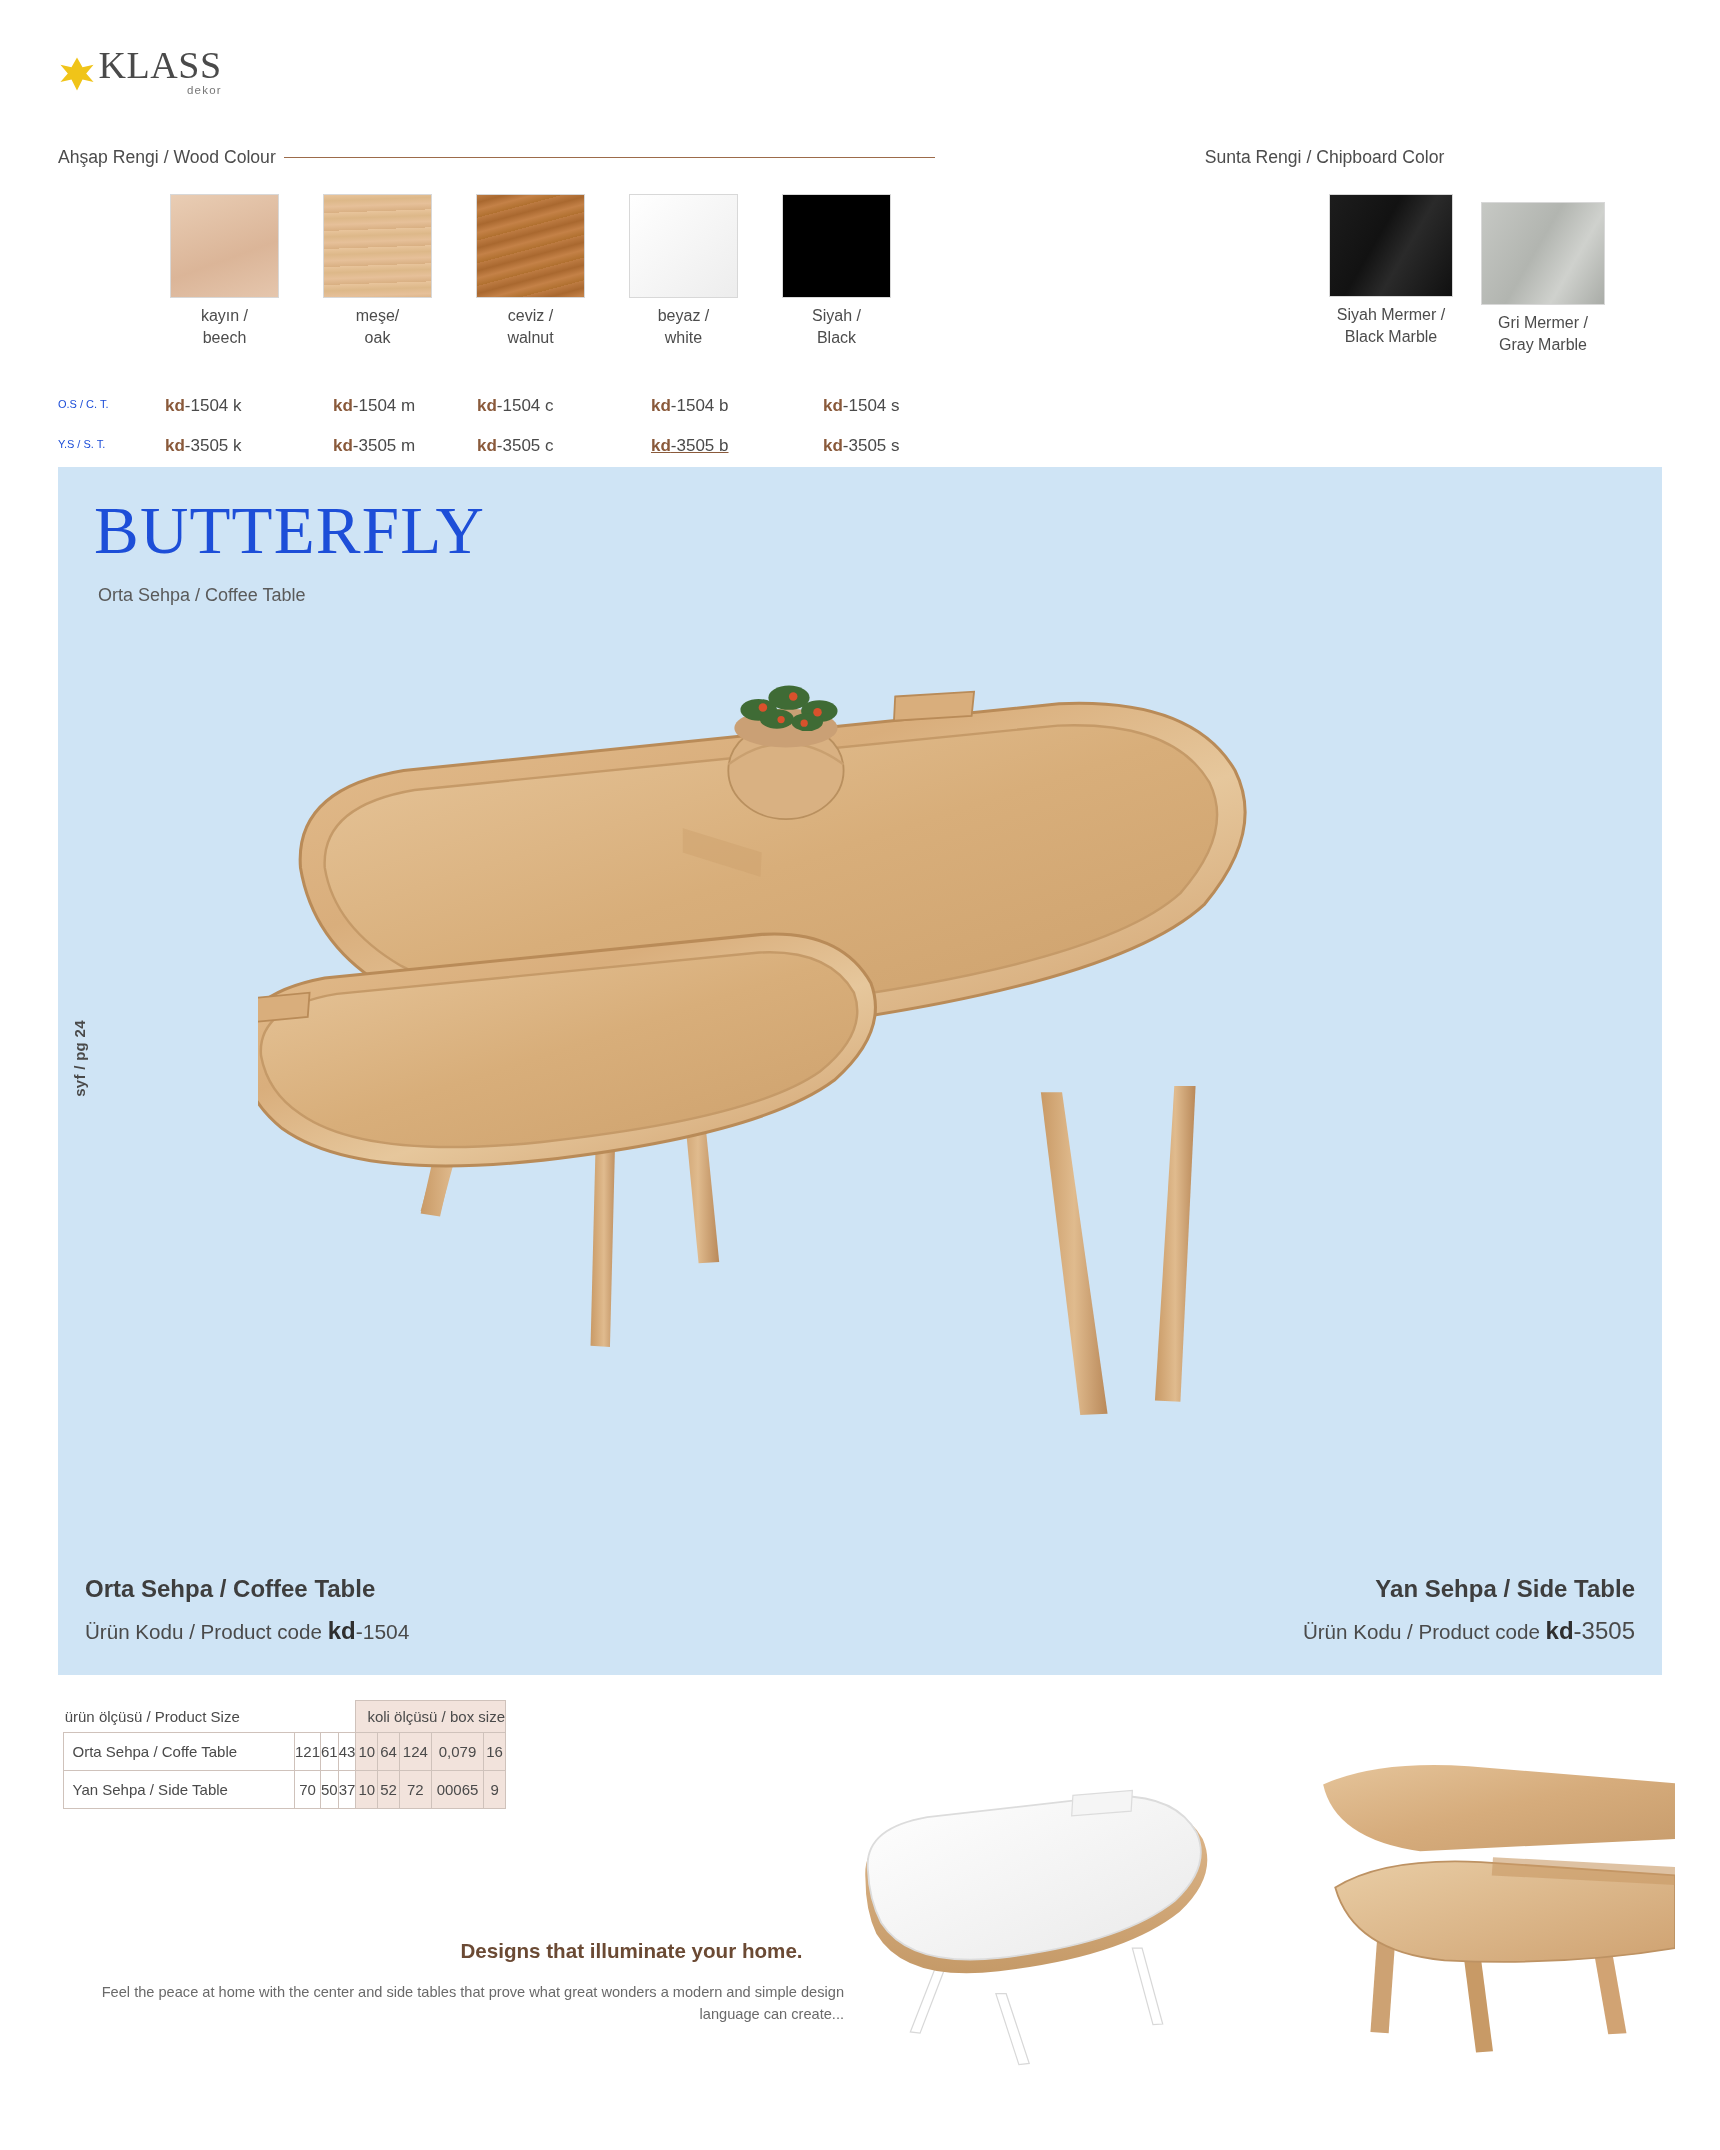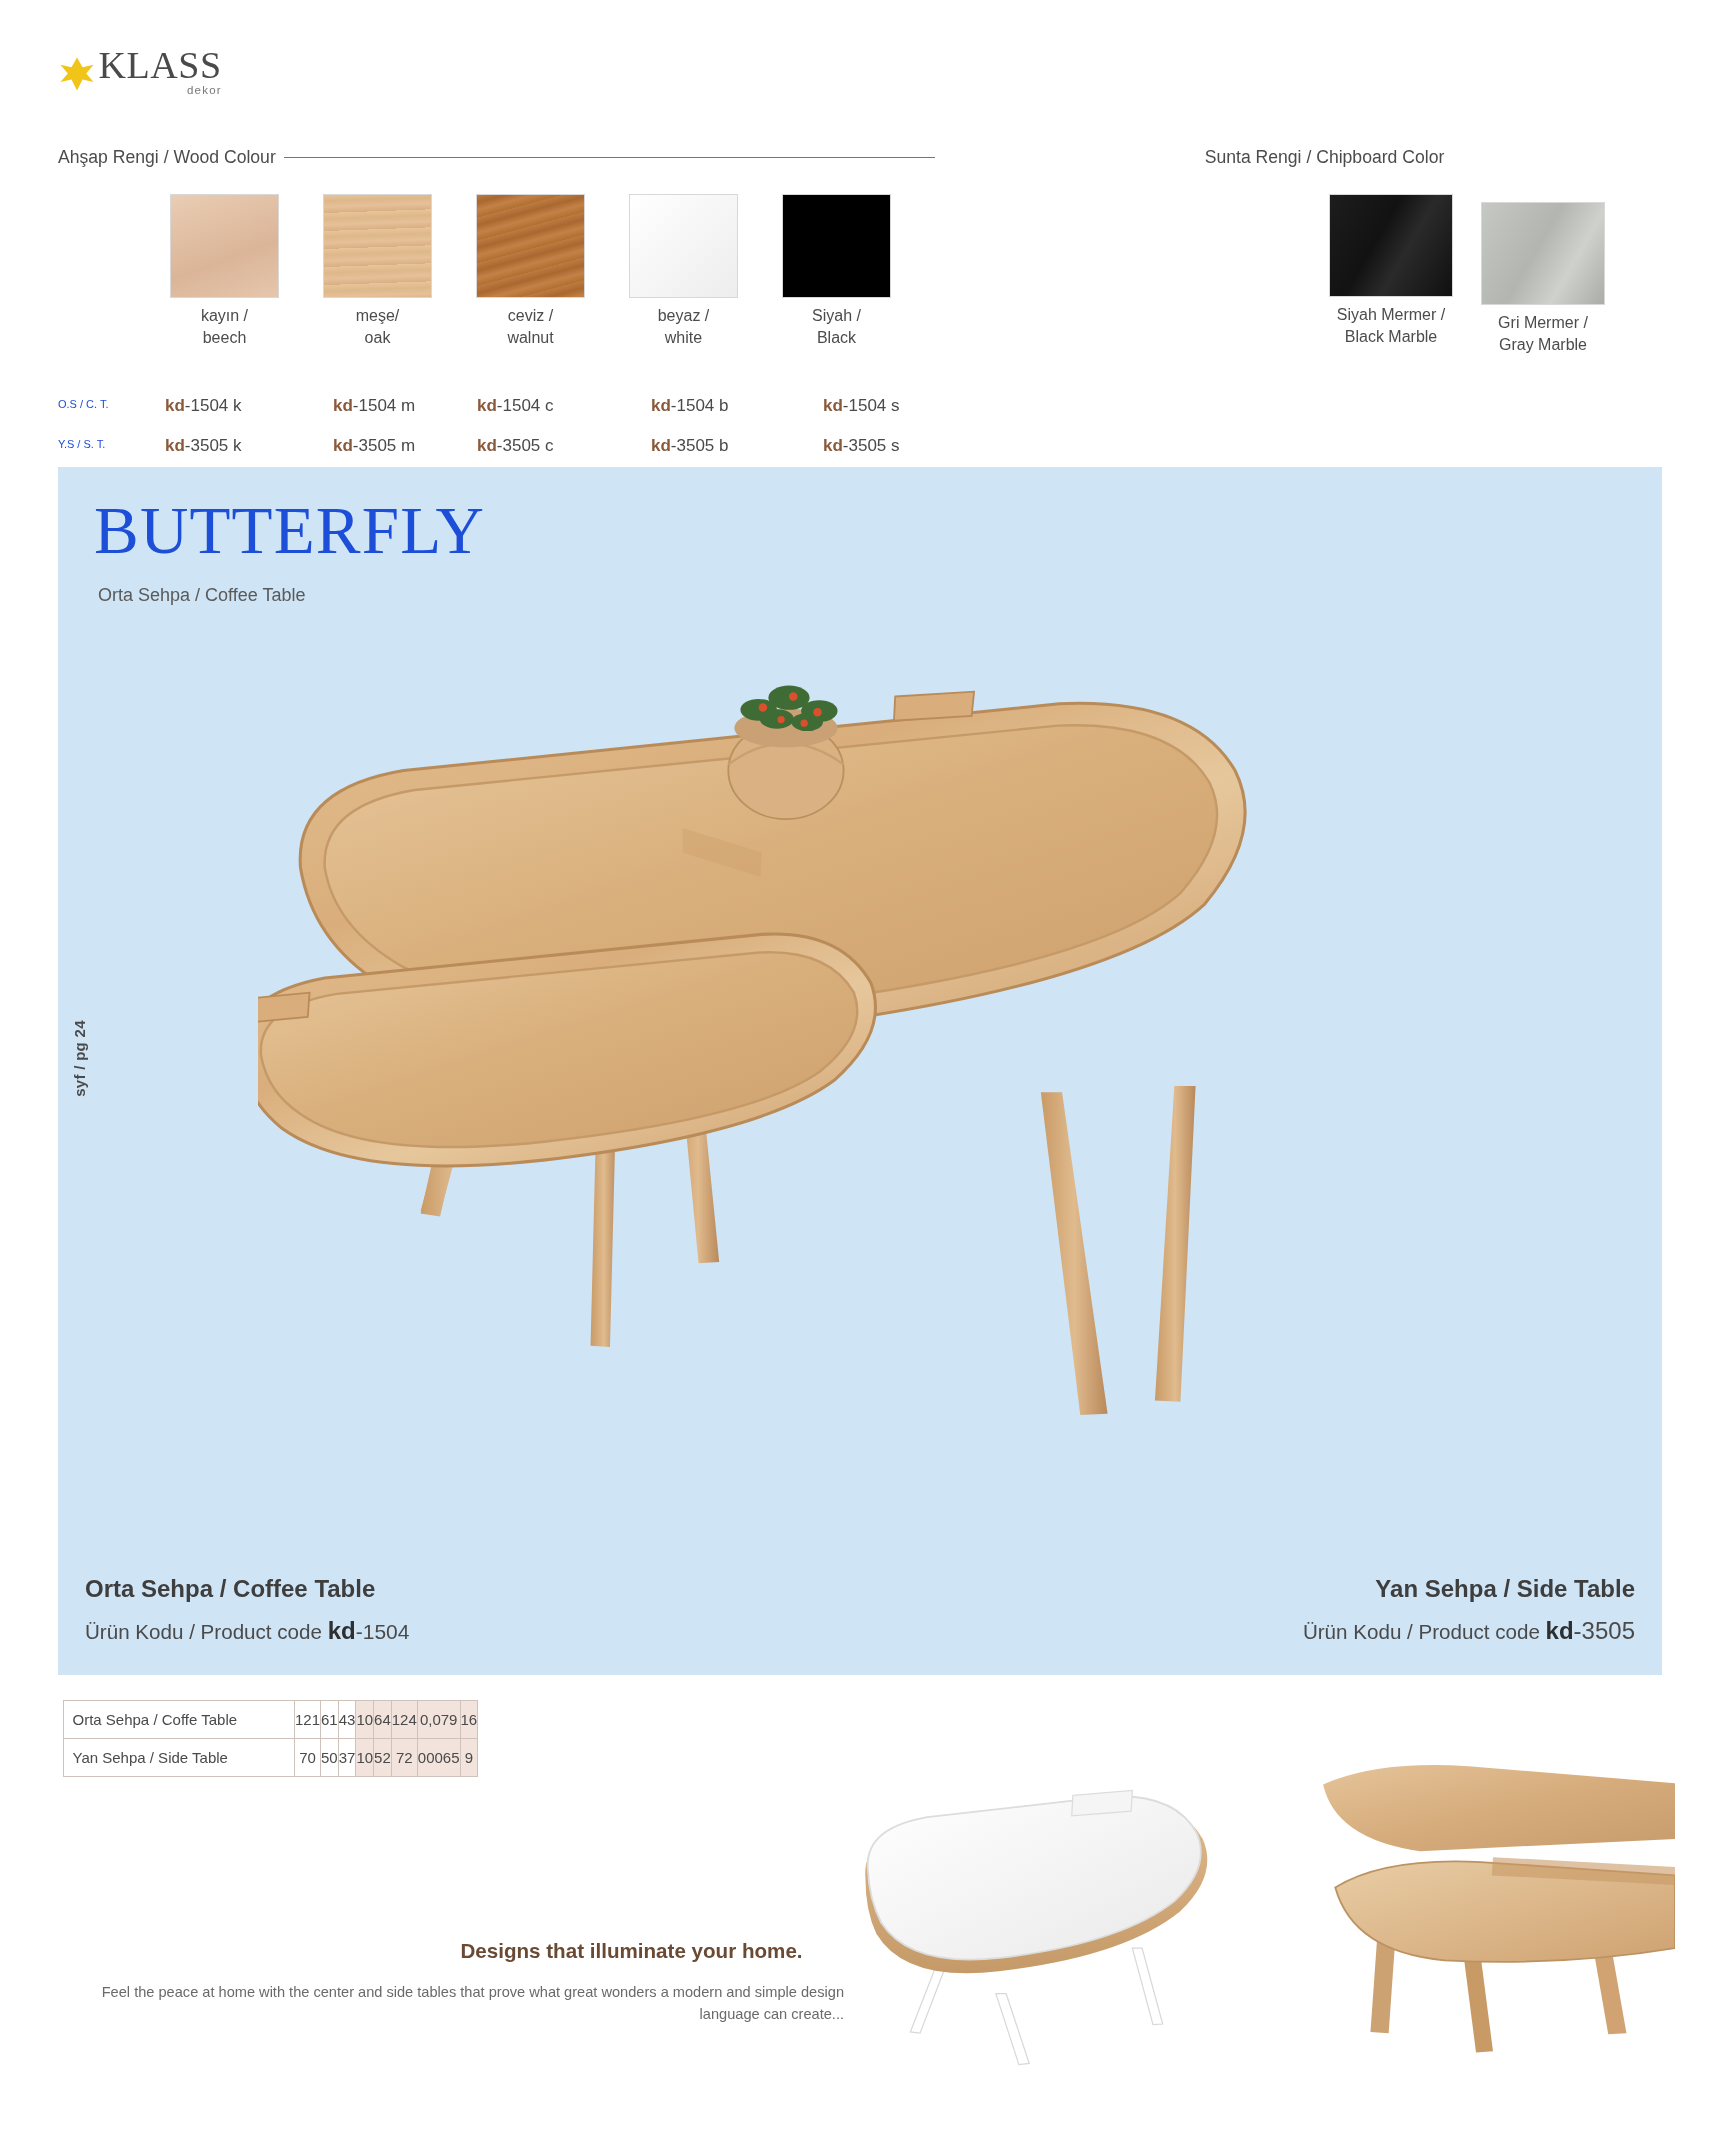--- a/index.html
+++ b/index.html
@@ -340,21 +340,21 @@
 
 <div class="code-cell" style="left:165px; top:396px;"><b>kd</b><span>-1504 k</span></div>
 <div class="code-cell" style="left:333px; top:396px;"><b>kd</b><span>-1504 m</span></div>
 <div class="code-cell" style="left:477px; top:396px;"><b>kd</b><span>-1504 c</span></div>
 <div class="code-cell" style="left:651px; top:396px;"><b>kd</b><span>-1504 b</span></div>
 <div class="code-cell" style="left:823px; top:396px;"><b>kd</b><span>-1504 s</span></div>
 
 <div class="code-cell" style="left:165px; top:436px;"><b>kd</b><span>-3505 k</span></div>
 <div class="code-cell" style="left:333px; top:436px;"><b>kd</b><span>-3505 m</span></div>
 <div class="code-cell" style="left:477px; top:436px;"><b>kd</b><span>-3505 c</span></div>
-<div class="code-cell" style="left:651px; top:436px;"><b>kd</b><span>-3505 b</span></div>
+<div class="code-cell" style="left:651px; top:436px;text-decoration:underline;"><b>kd</b><span>-3505 b</span></div>
 <div class="code-cell" style="left:823px; top:436px;"><b>kd</b><span>-3505 s</span></div>
 
 <div class="hero">
   <div class="hero-title">BUTTERFLY</div>
   <div class="hero-sub">Orta Sehpa / Coffee Table</div>
   <div class="pg-vert">syf / pg 24</div>
 
   <svg class="tbl-img" viewBox="0 0 1900 1500" width="1153" height="911" style="left:200px; top:200px;">
     <defs>
       <linearGradient id="woodTop" x1="0" y1="0" x2="1" y2="1">
@@ -427,20 +427,24 @@
     <span>Ürün Kodu /  Product code </span><span class="code-strong">kd</span><span style="font-size:21px;">-1504</span>
   </div>
   <div class="hero-foot-right">Yan Sehpa  / Side Table</div>
   <div class="hero-foot-right2">
     <span>Ürün Kodu /  Product code </span><span class="code-strong">kd</span><span style="font-size:24px;">-3505</span>
   </div>
 </div>
 
 <table class="spec">
   <tbody>
+      <tr>
+    <td class="grp-left" colspan="4">ürün ölçüsü / Product Size</td>
+    <td class="grp-box" colspan="5">koli ölçüsü / box size</td>
+  </tr>
   <tr>
     <td class="rowname">Orta Sehpa / Coffe Table</td>
     <td>121</td>
     <td>61</td>
     <td>43</td>
     <td class="box-col">10</td>
     <td class="box-col">64</td>
     <td class="box-col">124</td>
     <td class="box-col">0,079</td>
     <td class="box-col">16</td>

